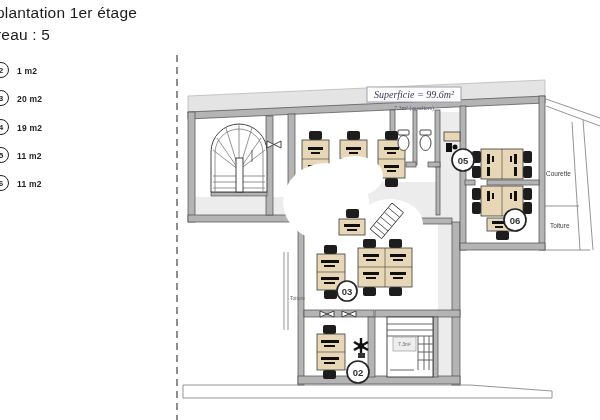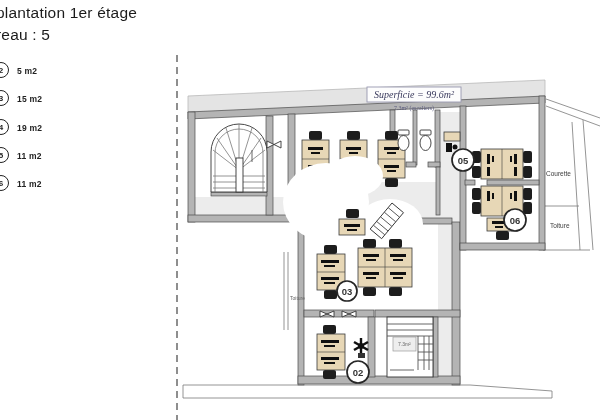--- a/index.html
+++ b/index.html
@@ -43,25 +43,25 @@
 <div class="stage">
 
   <div class="titleblock">
     <div class="t1">plantation 1er étage</div>
     <div class="t2">reau : 5</div>
   </div>
 
   <div class="legend">
     <div class="legrow" style="top:8px">
       <span class="legcirc">2</span>
-      <span class="legarea">5 m2</span>
+      <span class="legarea">1 m2</span>
     </div>
     <div class="legrow" style="top:36px">
       <span class="legcirc">3</span>
-      <span class="legarea">15 m2</span>
+      <span class="legarea">20 m2</span>
     </div>
     <div class="legrow" style="top:65px">
       <span class="legcirc">4</span>
       <span class="legarea">19 m2</span>
     </div>
     <div class="legrow" style="top:93px">
       <span class="legcirc">5</span>
       <span class="legarea">11 m2</span>
     </div>
     <div class="legrow" style="top:121px">

